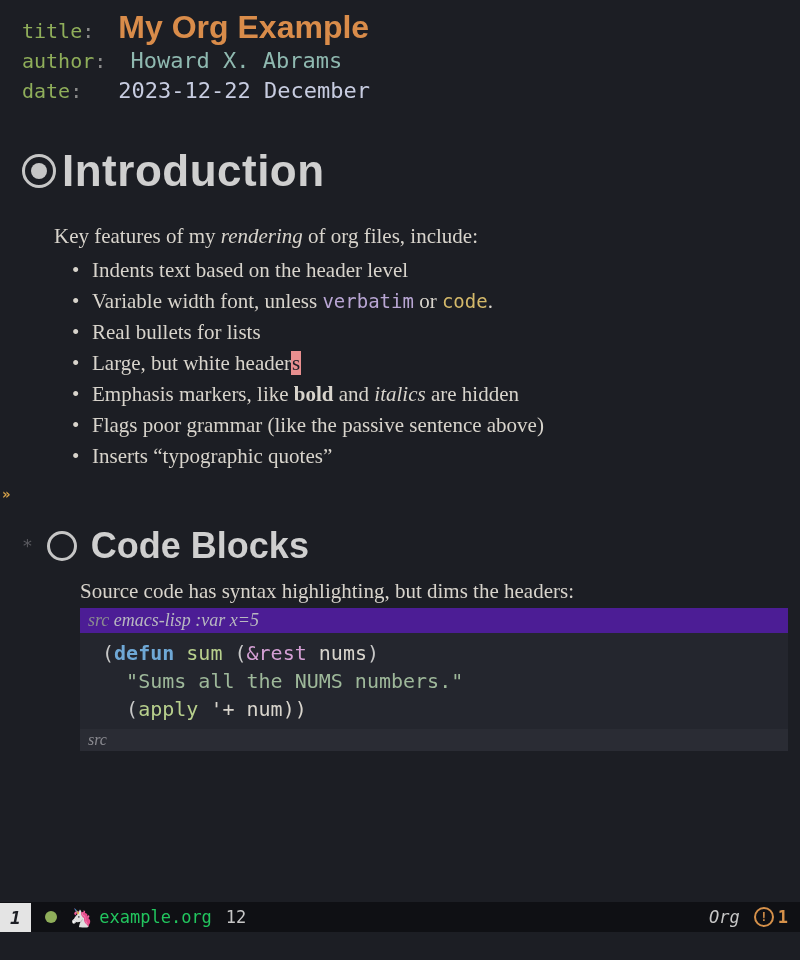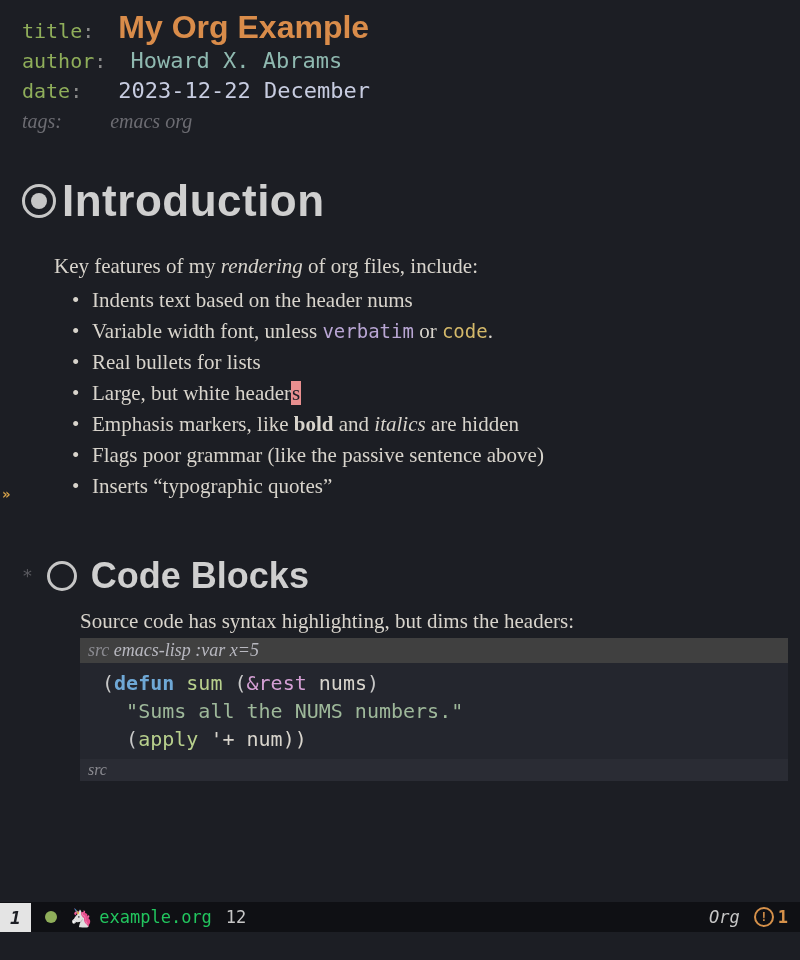--- a/index.html
+++ b/index.html
@@ -143,21 +143,21 @@
     font-weight: 800;
     font-size: 36px;
     color: #cfcfcf;
   }
   .section2-body {
     margin-left: 58px;
     margin-top: 12px;
     font-size: 21px;
   }
   .src-header {
-    background: #404040;
+    background: #4c1d95;
     padding: 2px 8px;
     font-style: italic;
     color: #8a8a90;
     font-size: 18px;
     margin-top: 4px;
   }
   .src-header .lang { color: #b8b8c0; }
   .src-block {
     background: #24262e;
     padding: 6px 8px 6px 22px;
@@ -253,39 +253,35 @@
     <div class="meta-line">
       <span class="kw">author</span><span class="colon">:&nbsp;</span>
       <span class="author-text">Howard X. Abrams</span>
     </div>
 
     <div class="meta-line">
       <span class="kw">date</span><span class="colon">:&nbsp;&nbsp;</span>
       <span class="date-text">2023-12-22 December</span>
     </div>
 
-    <div class="meta-line">
-      <span class="tags-kw">tags:</span>&nbsp;&nbsp;&nbsp;
-      <span class="tags-text">emacs org</span>
-    </div>
 
 
     <div class="h1-wrap">
       <span class="bullet-circle">
           <span class="bullet-inner"></span>
         </span>
       <span class="h1">Introduction</span>
     </div>
 
     <div class="section-body">
       <div>
         <span>Key features of my </span><span class="italic">rendering</span><span> of org files, include:</span>
       </div>
       <ul class="features">
-        <li><span>Indents text based on the header nums</span></li>
+        <li><span>Indents text based on the header level</span></li>
         <li>
           <span>Variable width font, unless </span><span class="verbatim">verbatim</span><span> or </span><span class="code-inline">code</span><span>.</span>
         </li>
         <li><span>Real bullets for lists</span></li>
         <li>
           <span>Large, but white header</span><span class="cursor-hl">s</span>
         </li>
         <li>
           <span>Emphasis markers, like </span><span class="bold">bold</span><span> and </span><span class="italic">italics</span><span> are hidden</span>
         </li>

